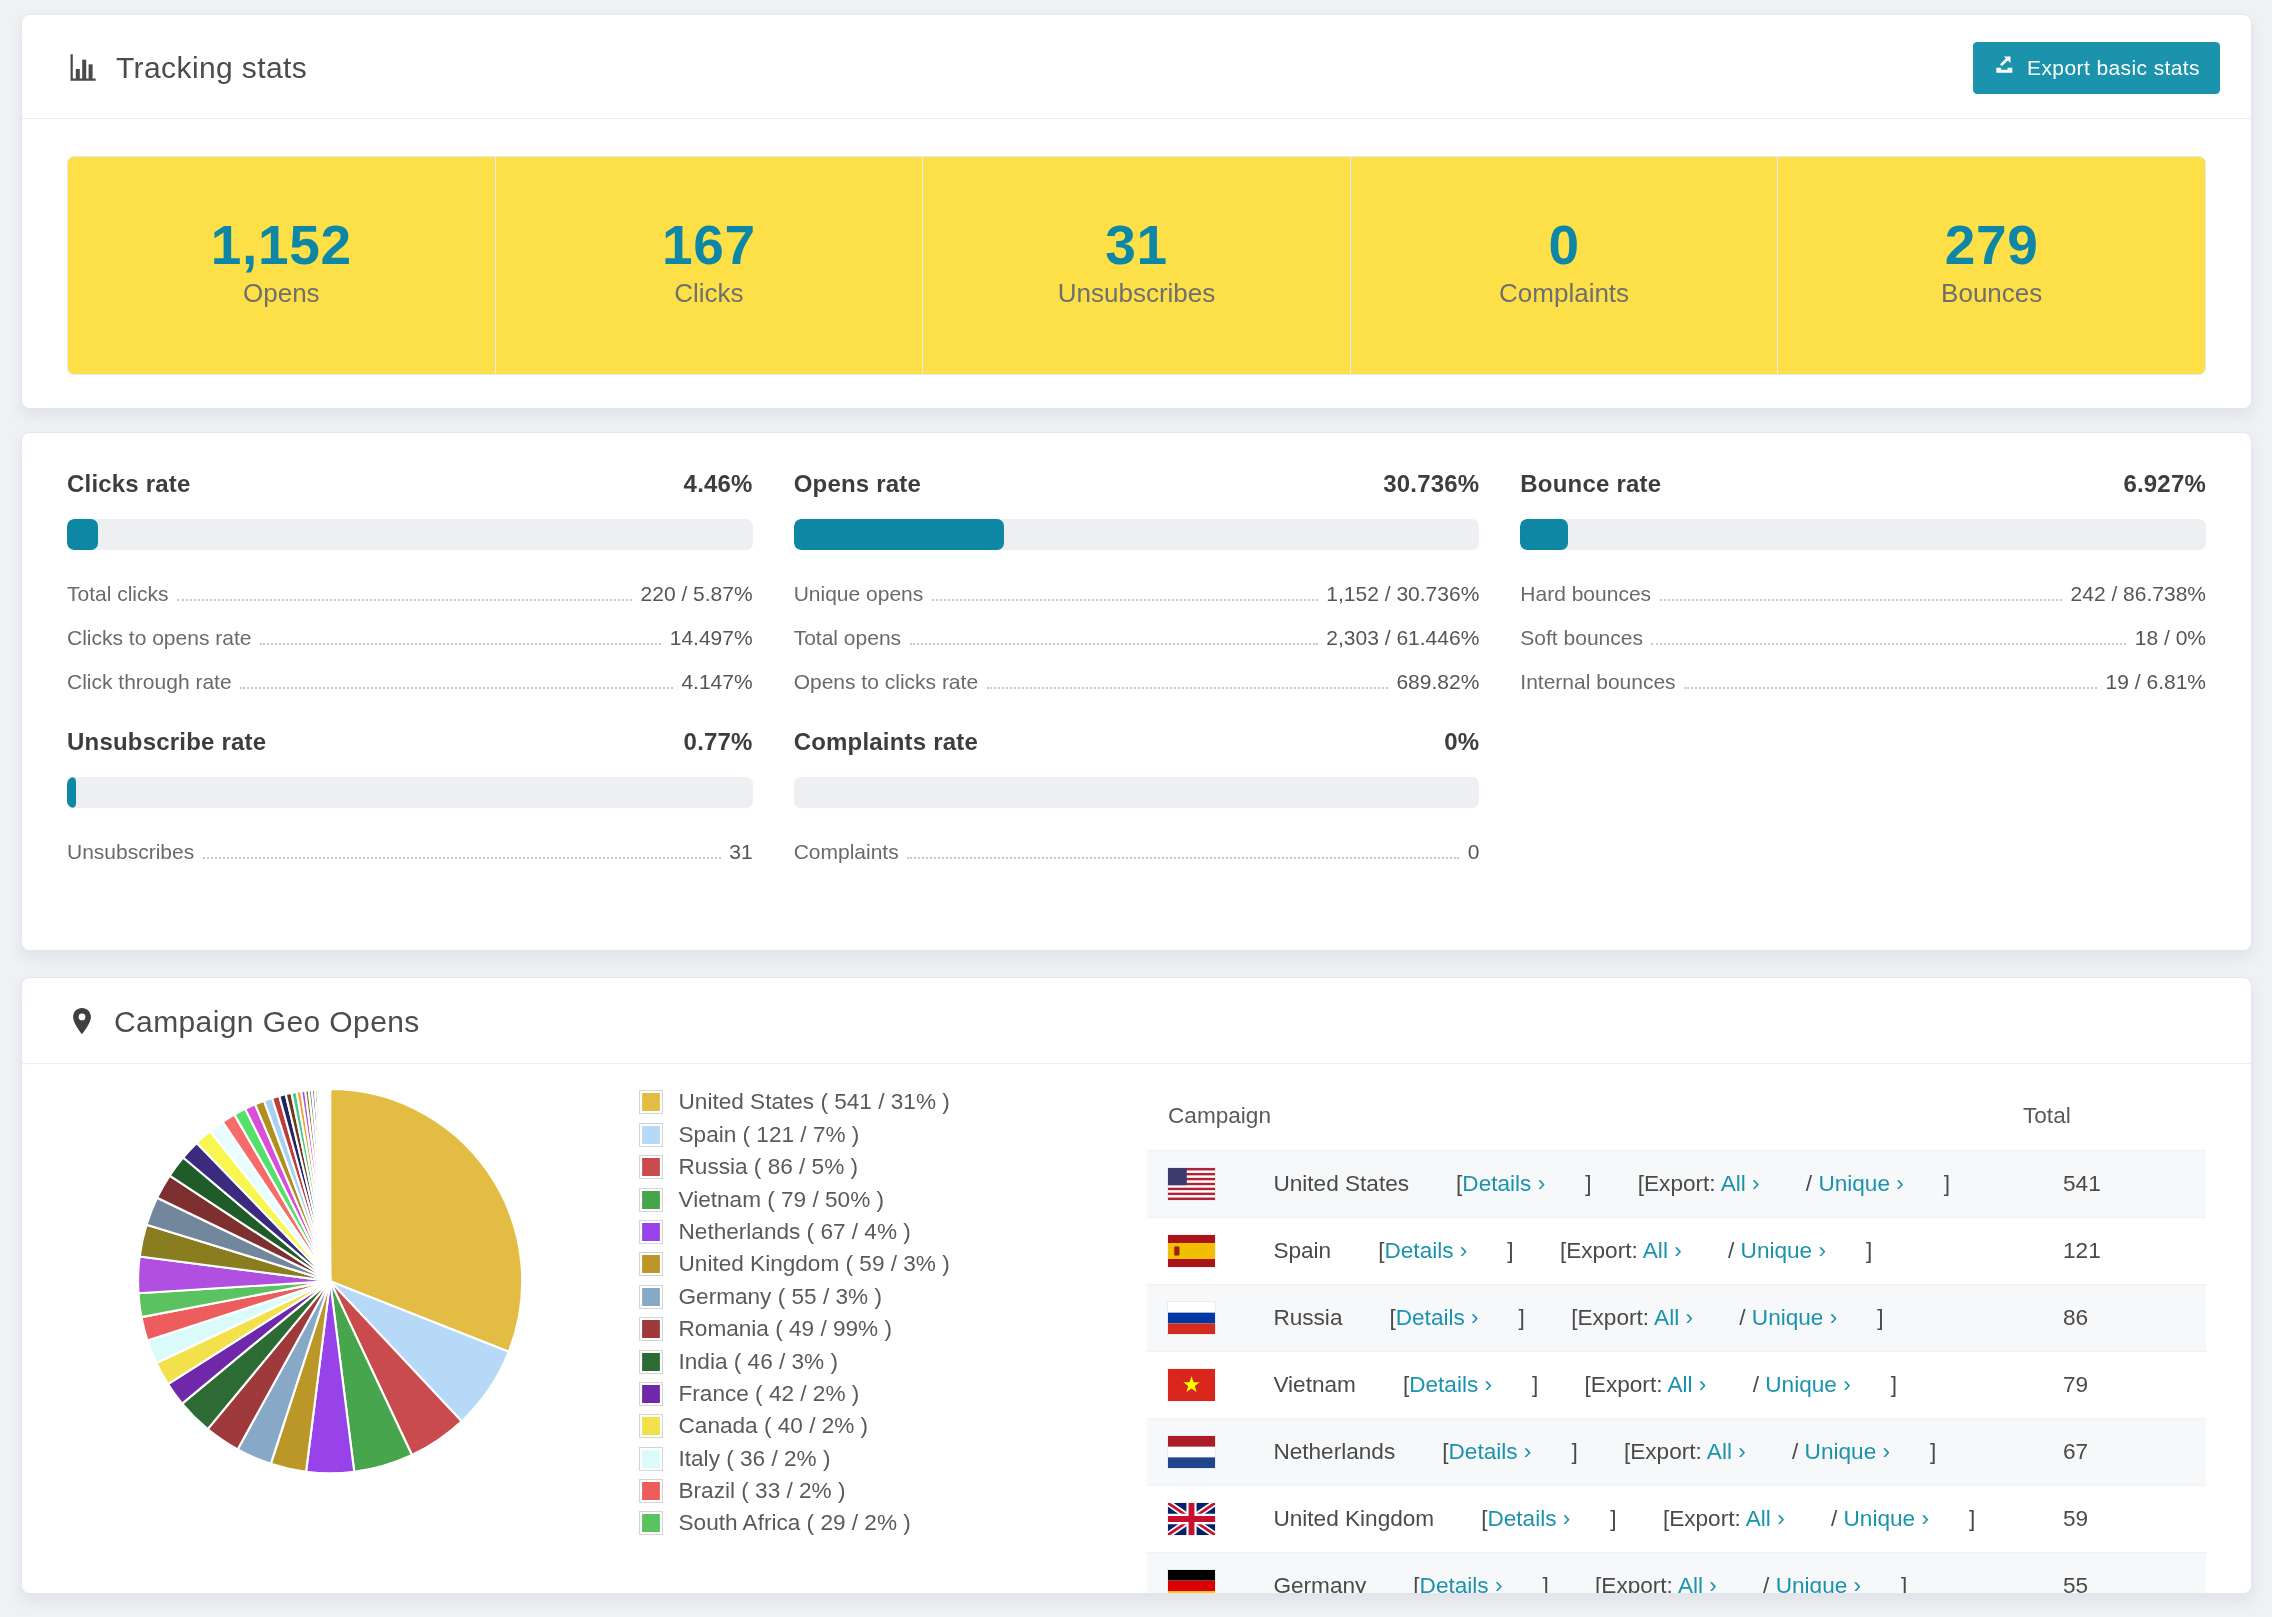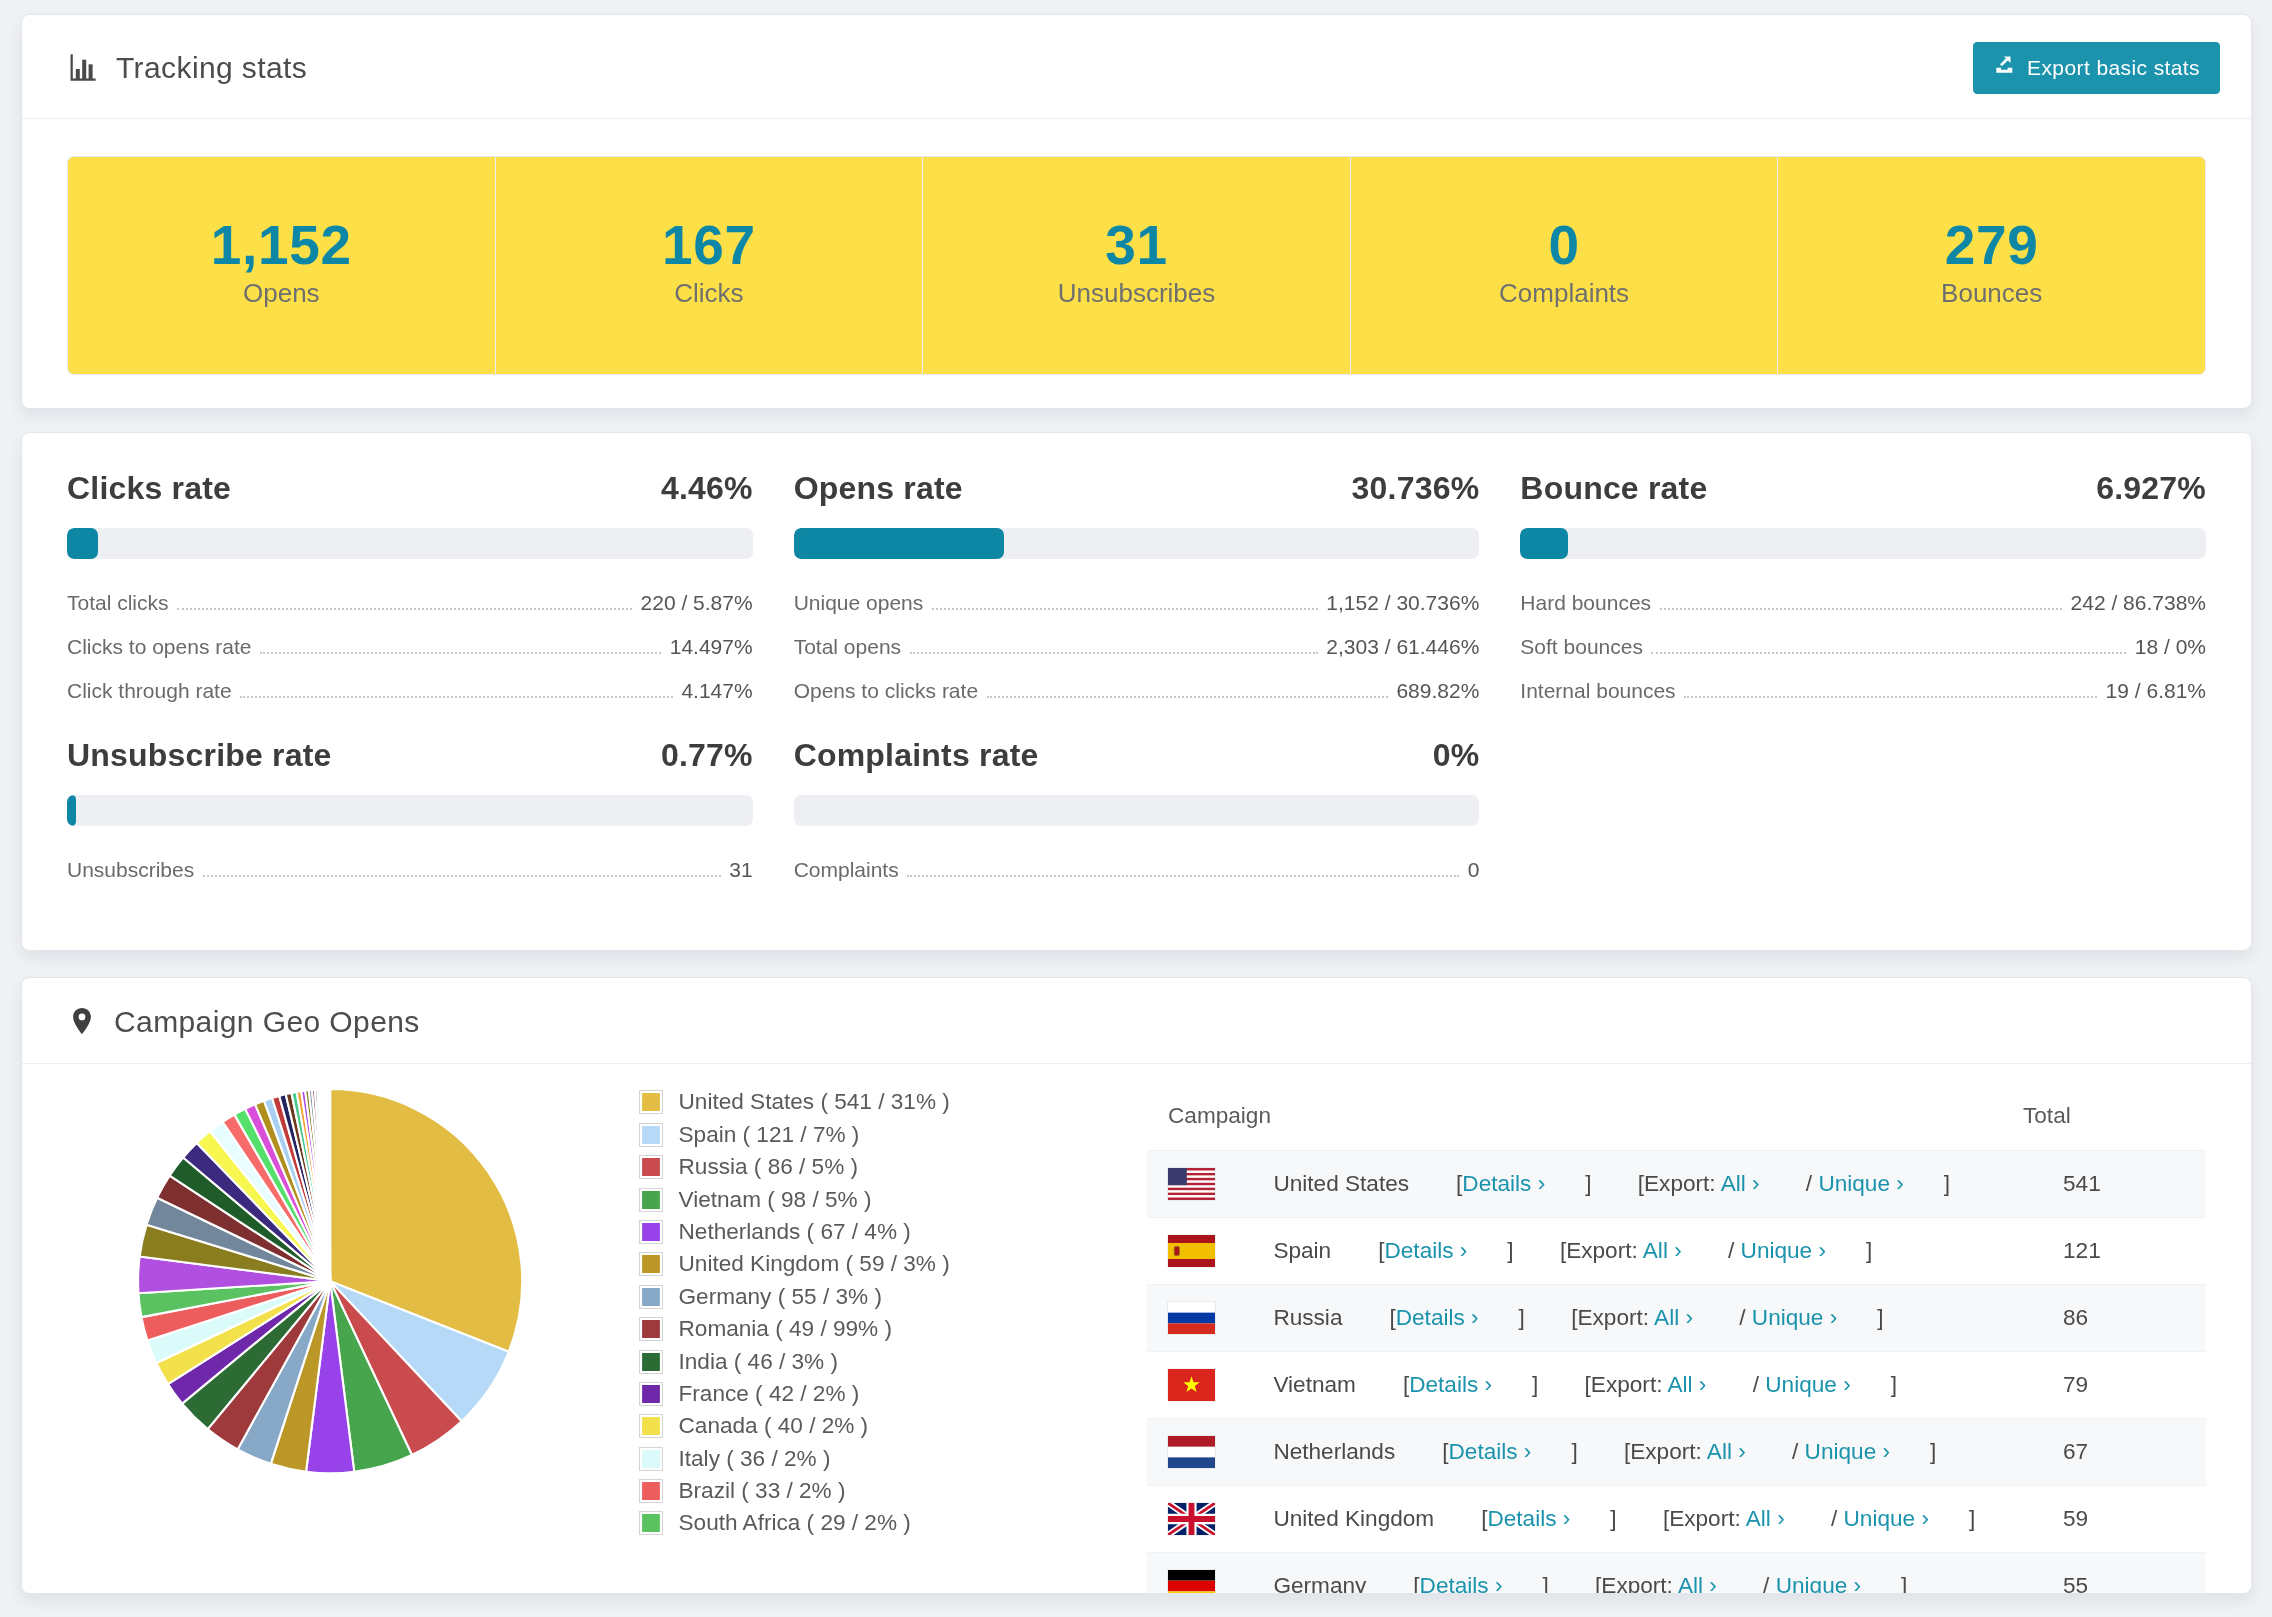--- a/index.html
+++ b/index.html
@@ -52,21 +52,21 @@
   .stat-label { font-size: 26px; color: #6f6f6f; margin-top: 1px; }
 
   
   #rates-grid {
     display: grid;
     grid-template-columns: repeat(3, 1fr);
     column-gap: 41px; row-gap: 34px;
     padding: 37px 45px 0;
   }
   .rate-title-row { display: flex; justify-content: space-between; align-items: baseline;
-                    font-size: 32px; font-weight: bold; color: #3d3d3d; letter-spacing: 0.2px; }
+                    font-size: 24px; font-weight: bold; color: #3d3d3d; letter-spacing: 0.2px; }
   .progress-track { height: 31px; background: #edeff2; border-radius: 7px; margin-top: 21px; overflow: hidden; }
   .progress-fill  { height: 100%; background: #0d87a4; border-radius: 7px; }
   .rate-rows { margin-top: 32px; }
   .rate-row { display: flex; align-items: baseline; margin-top: 20px; font-size: 21px; }
   .rate-row:first-child { margin-top: 0; }
   .rate-row-label { color: #6a6a6a; white-space: nowrap; }
   .dots { flex: 1; border-bottom: 2.1px dotted #c6c9cc; margin: 0 8.5px 5px; align-self: flex-end; min-width: 28px; }
   .rate-row-value { color: #555; white-space: nowrap; }
 
   
@@ -343,21 +343,21 @@
     <span class="legend-label">Spain ( 121 / 7% )</span>
   </div>
 
   <div class="legend-item">
     <span class="legend-swatch" style="background: rgb(201, 75, 77);"></span>
     <span class="legend-label">Russia ( 86 / 5% )</span>
   </div>
 
   <div class="legend-item">
     <span class="legend-swatch" style="background: rgb(71, 165, 78);"></span>
-    <span class="legend-label">Vietnam ( 98 / 5% )</span>
+    <span class="legend-label">Vietnam ( 79 / 50% )</span>
   </div>
 
   <div class="legend-item">
     <span class="legend-swatch" style="background: rgb(151, 67, 233);"></span>
     <span class="legend-label">Netherlands ( 67 / 4% )</span>
   </div>
 
   <div class="legend-item">
     <span class="legend-swatch" style="background: rgb(187, 151, 39);"></span>
     <span class="legend-label">United Kingdom ( 59 / 3% )</span>

